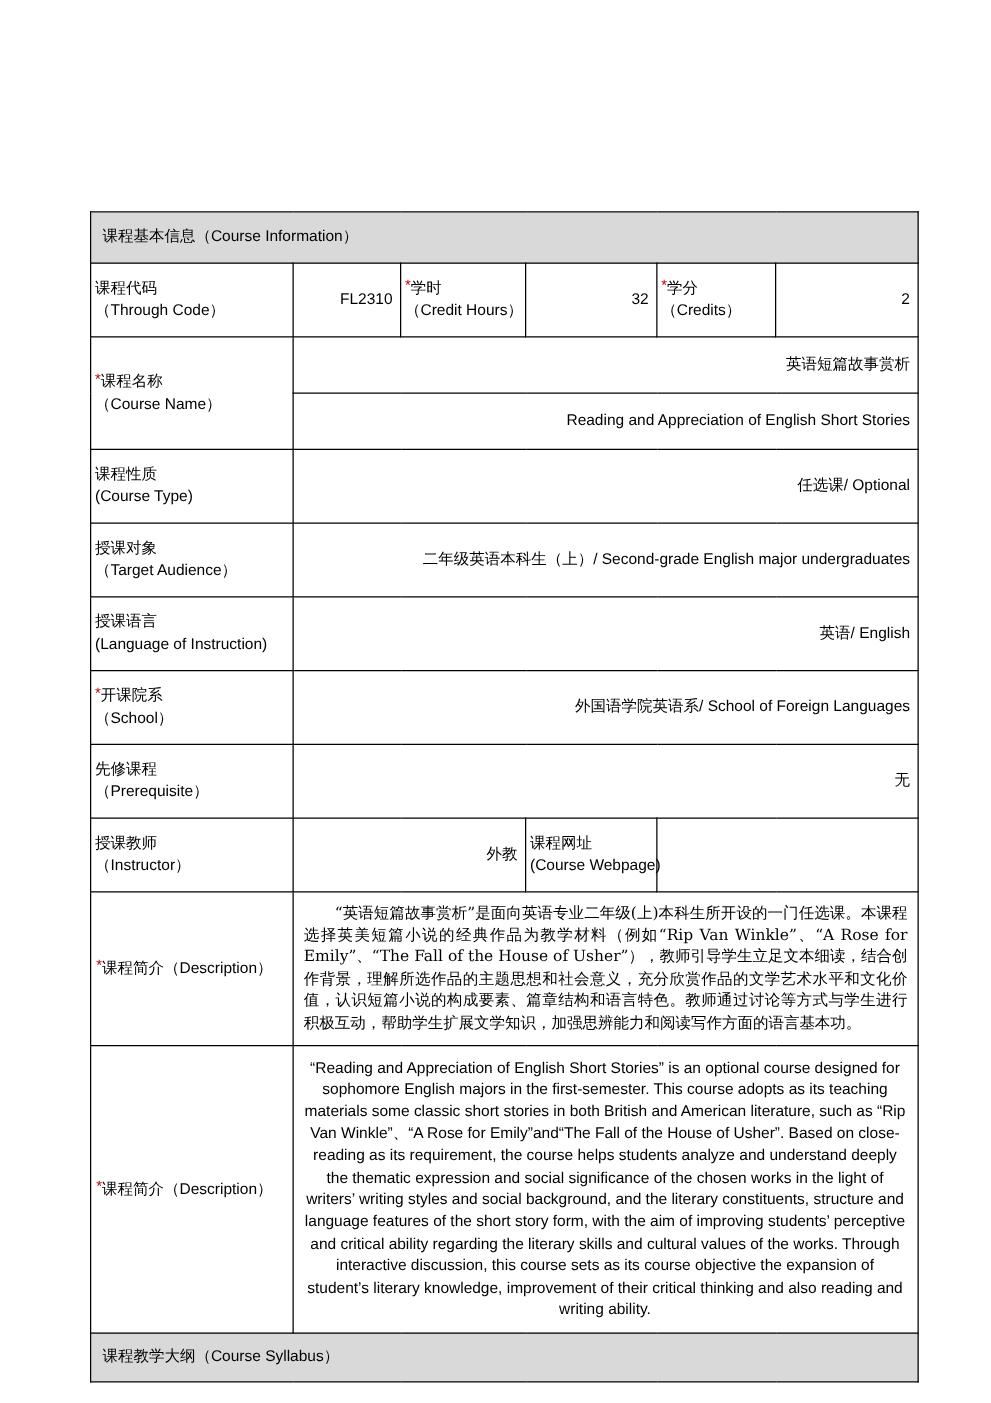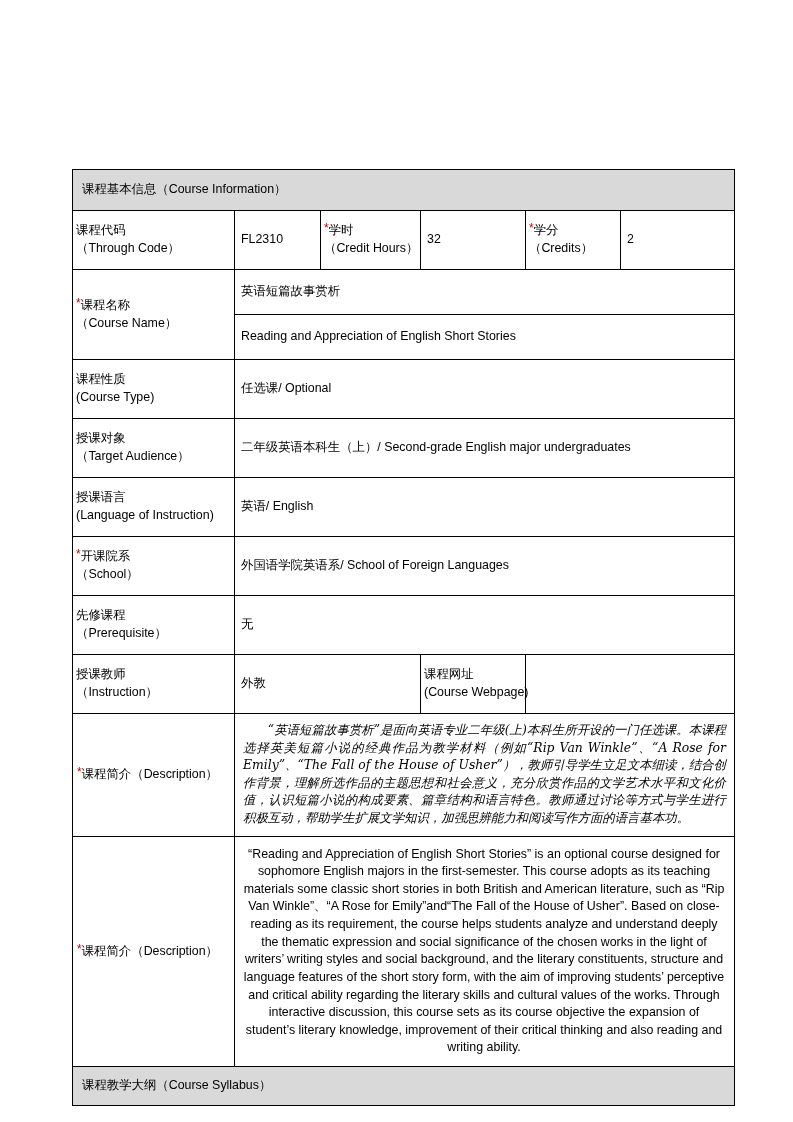--- a/index.html
+++ b/index.html
@@ -66,21 +66,21 @@
 
   .lbl {
     text-align: left;
     padding: 5px 3px !important;
     font-size: 12.4px;
     line-height: 1.45;
   }
   .lbl .ln { display: block; white-space: nowrap; }
 
   .val {
-    text-align: left;
+    text-align: right;
     padding: 7px 6px !important;
     font-size: 12.2px;
   }
 
   .star {
     color: #c00000;
     font-size: 12px;
     vertical-align: top;
     line-height: 1;
   }
@@ -111,21 +111,20 @@
     text-justify: inter-ideograph;
     padding: 7px 8px 9px 8px !important;
     font-size: 12.3px;
     line-height: 1.67;
   }
   .desc-cn {
     text-indent: 2em;
     font-family: "DejaVu Serif", "Liberation Serif", serif;
     font-size: 12.2px;
     line-height: 1.70;
-    font-style: italic;
   }
   .desc-en {
     font-size: 12.2px;
     line-height: 1.93;
     text-align: center;
     padding: 9px 9px 9px 8px !important;
   }
 
   .band-bottom { height: 38px; }
 </style>
@@ -216,21 +215,21 @@
         <td class="lbl">
           <span class="ln">先修课程</span>
           <span class="ln">（Prerequisite）</span>
         </td>
         <td class="val" colspan="5">无</td>
       </tr>
 
       <tr class="r-instr">
         <td class="lbl">
           <span class="ln">授课教师</span>
-          <span class="ln">（Instruction）</span>
+          <span class="ln">（Instructor）</span>
         </td>
         <td class="val" colspan="2">外教</td>
         <td class="lbl">
           <span class="ln">课程网址</span>
           <span class="ln">(Course Webpage)</span>
         </td>
         <td class="val" colspan="2"></td>
       </tr>
 
       <tr>

